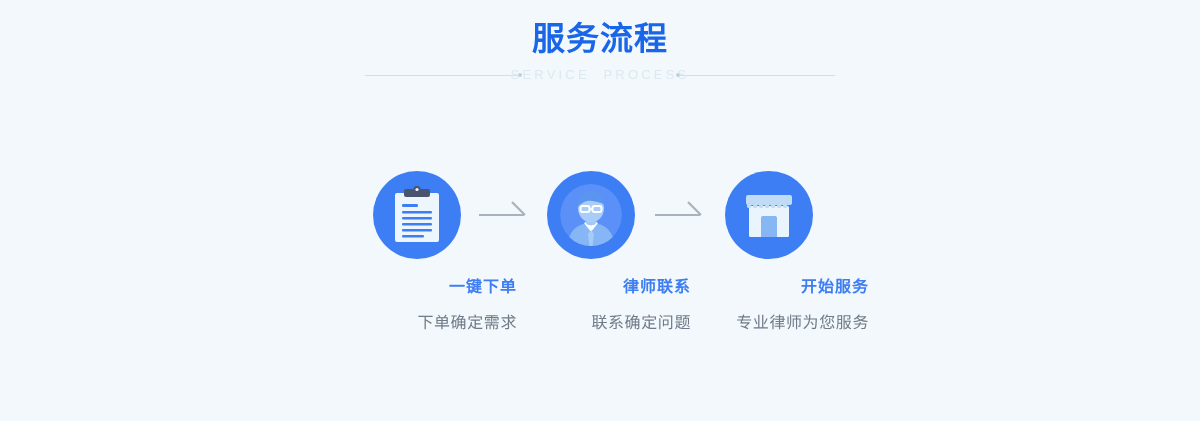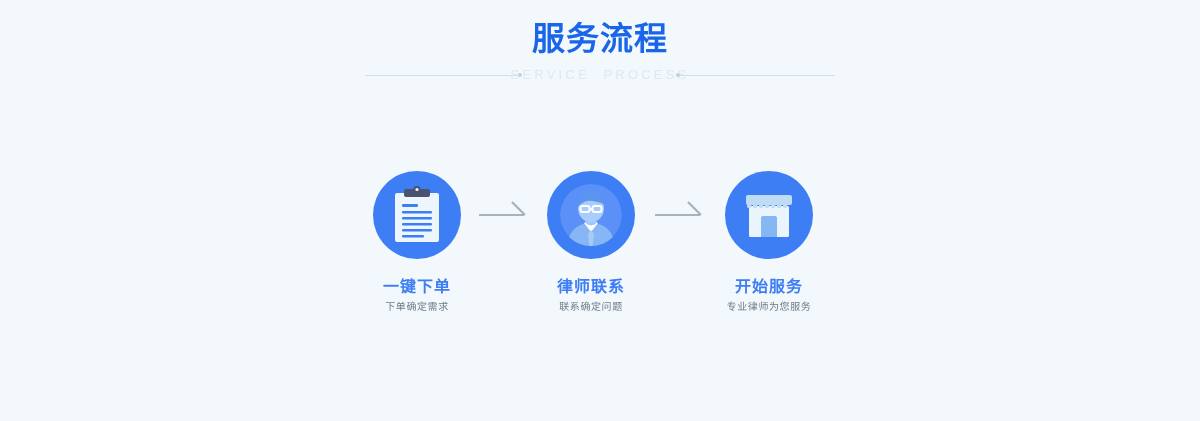--- a/index.html
+++ b/index.html
@@ -89,21 +89,21 @@
     left: 0;
     top: 171px;
     width: 1200px;
     height: 160px;
   }
 
   .step {
     position: absolute;
     top: 0;
     width: 200px;
-    text-align: center;
+    text-align: right;
   }
   .step-1 { left: 317px; }
   .step-2 { left: 491px; }
   .step-3 { left: 669px; }
 
   .step-circle {
     width: 88px;
     height: 88px;
     border-radius: 50%;
     background: #3d7ef5;
@@ -115,26 +115,26 @@
     margin-top: 17px;
     font-size: 16px;
     font-weight: bold;
     color: #3d7ef5;
     letter-spacing: 1px;
     line-height: 22px;
     font-family: "DejaVu Sans", "Liberation Sans", sans-serif;
   }
 
   .step-desc {
-    margin-top: 0;
-    font-size: 10px;
+    margin-top: 15px;
+    font-size: 16px;
     color: #6f7b88;
     letter-spacing: 0.6px;
     line-height: 19px;
-    font-family: Liberation Mono, monospace;
+    font-family: Liberation Sans, sans-serif;
   }
 
   
   .arrow {
     position: absolute;
     top: 193px;
     width: 60px;
     height: 32px;
   }
   .arrow-1 { left: 478px; }

